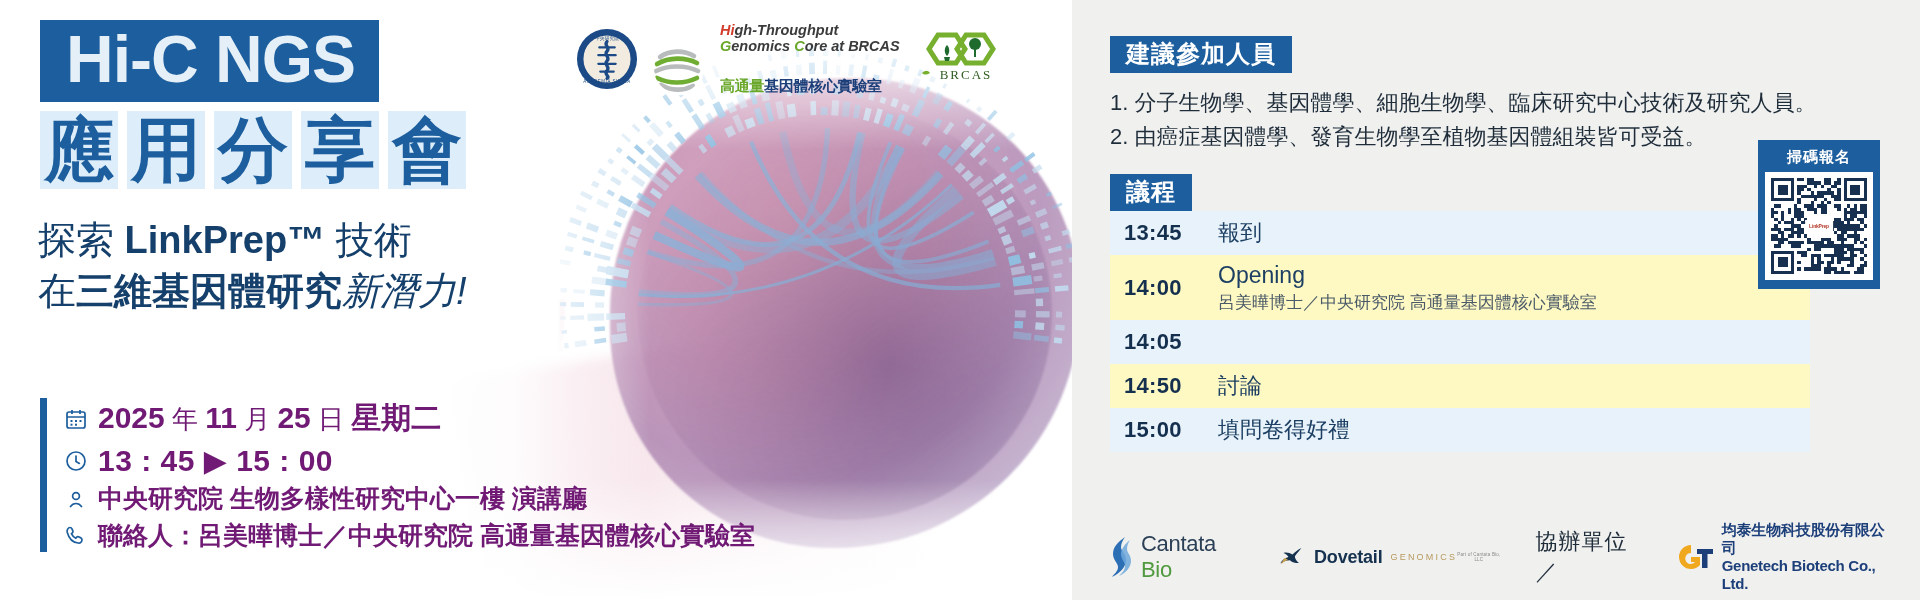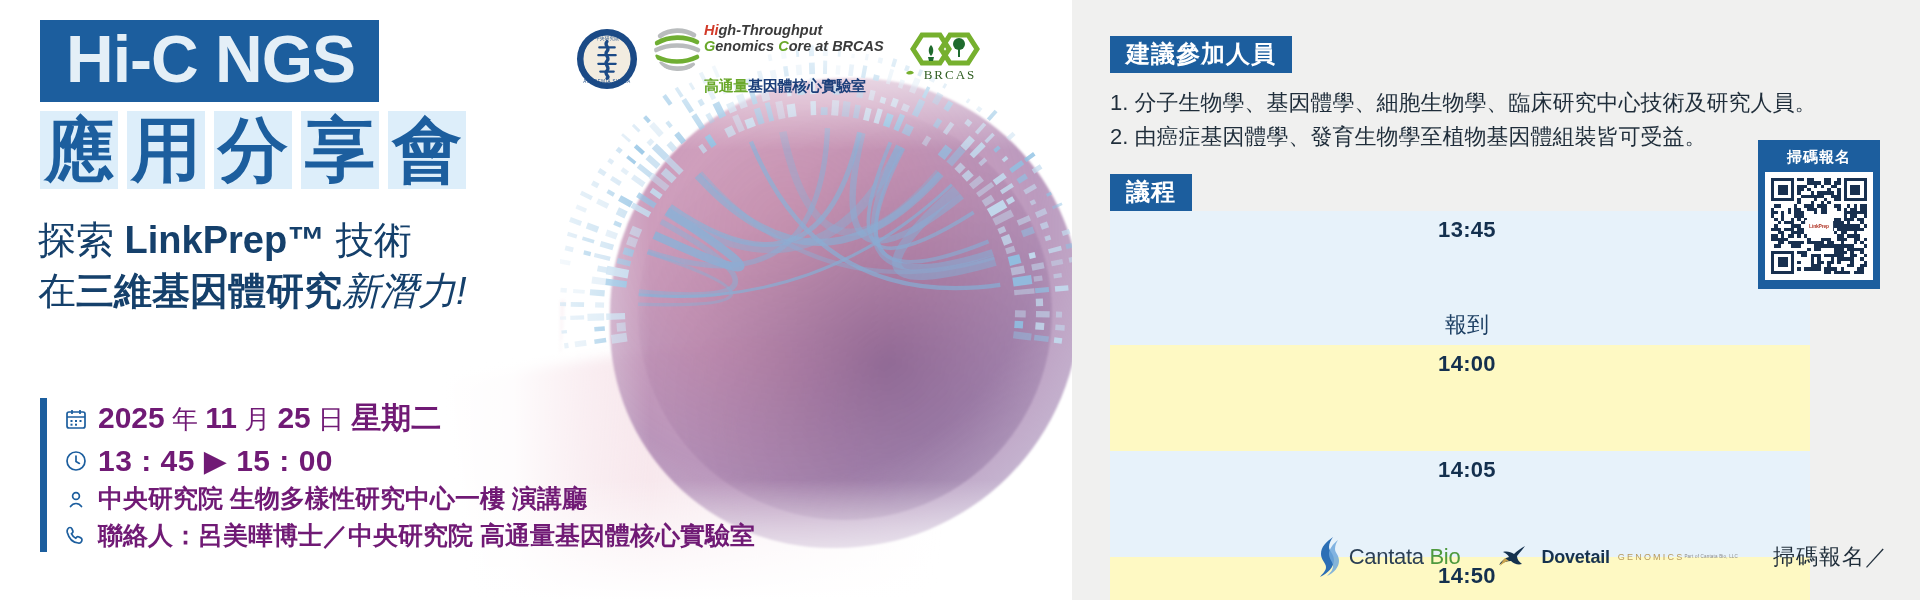--- a/index.html
+++ b/index.html
@@ -92,21 +92,21 @@
   .d-ico { width:24px; height:24px; flex:0 0 24px; color:#1c5e9e; }
   .d-ico svg { display:block; width:24px; height:24px; }
   .d-date { font-size:26px; }
   .d-date b { font-size:30px; font-weight:bold; }
   .d-time { font-size:30px; font-weight:bold; letter-spacing:.5px; }
   .d-small { font-size:25px; font-weight:bold; }
 
   
   .logos { position:absolute; left:576px; top:22px; display:flex; align-items:center; gap:14px; z-index:6; }
   .logo-as { width:62px; height:62px; flex:0 0 62px; }
-  .logo-htgc { display:flex; align-items:flex-start; gap:0; }
+  .logo-htgc { display:flex; align-items:flex-end; gap:16px; }
   .htgc-mark { width:52px; height:52px; flex:0 0 52px; }
   .htgc-txt { line-height:1.12; font-style:italic; font-weight:bold; }
   .htgc-l1 { font-size:14.5px; color:#3b3b3b; }
   .htgc-l1 em { color:#d23b2a; font-style:italic; }
   .htgc-l2 { font-size:14.5px; color:#3b3b3b; }
   .htgc-l2 em { color:#6aa82b; font-style:italic; }
   .htgc-l3 { font-size:15px; font-style:normal; letter-spacing:-.3px;margin-top:24px; }
   .htgc-l3 em { color:#6aa82b; font-style:normal; }
   .htgc-l3 i { color:#1c3f7a; font-style:normal; }
   .logo-brcas { width:92px; height:60px; flex:0 0 92px; }
@@ -119,21 +119,21 @@
   .chip {
     display:inline-block; background:#1c5e9e; color:#fff;
     font-size:24px; font-weight:bold; padding:5px 16px 7px; line-height:1.05;
     letter-spacing:1px;
   }
   .aud-list { margin-top:13px; }
   .aud-item { font-size:22px; color:#1f2d3a; line-height:1.52; white-space:nowrap; }
 
   .agenda-chip-row { margin-top:21px; }
   .agenda { margin-top:0; width:700px; background:#fff; }
-  .ag-row { display:flex; align-items:center; min-height:44px; padding:6px 0 6px 14px;flex-direction:column; }
+  .ag-row { display:flex; align-items:center; min-height:44px; padding:6px 0 6px 14px; }
   .ag-row.alt { background:#e7f2fa; }
   .ag-row.plain { background:#fef9c3; }
   .ag-time {
     flex:0 0 94px; font-size:22px; font-weight:bold; color:#14304e;
     letter-spacing:.3px;
   }
   .ag-body { flex:1 1 auto; min-width:0; }
   .ag-title { font-size:22px; color:#1c3f63; line-height:1.28; }
   .ag-title.big { font-size:23px; }
   .ag-sub { font-size:17px; color:#4b5a68; line-height:1.3; margin-top:1px; }
@@ -574,20 +574,24 @@
 
     <div class="agenda">
       <div class="ag-row alt">
         <div class="ag-time">13:45</div>
         <div class="ag-body">
           <div class="ag-title">報到</div>
         </div>
       </div>
       <div class="ag-row plain">
         <div class="ag-time">14:00</div>
+        <div class="ag-body">
+          <div class="ag-title big">Opening</div>
+          <div class="ag-sub">呂美曄博士／中央研究院 高通量基因體核心實驗室</div>
+        </div>
       </div>
       <div class="ag-row alt">
         <div class="ag-time">14:05</div>
       </div>
       <div class="ag-row plain">
         <div class="ag-time">14:50</div>
         <div class="ag-body">
           <div class="ag-title">討論</div>
         </div>
       </div>
@@ -1053,17 +1057,28 @@
       <div class="sp dovetail">
         <svg class="dove-mark" viewBox="0 0 46 26">
           <path d="M30 2c-4 2-8 5-11 8-3-2-7-3-11-2 3 1 5 3 6 5-4 1-8 4-10 8 4-3 8-4 12-4 3 3 7 4 11 3-3-2-5-5-5-8 3-4 6-7 8-10z" fill="#15324f"></path>
           <path d="M10 14c-2 2-4 5-5 8 3-3 6-5 9-5z" fill="#c8a14d"></path>
         </svg>
         <div class="dove-n">Dovetail</div>
         <div class="dove-g">GENOMICS</div>
         <div class="dove-p">Part of Cantata Bio, LLC</div>
       </div>
 
-      <div class="sp coorg">掃碼報名／</div>
-
+      <div class="sp coorg">協辦單位／</div>
+
+      <div class="sp genetech">
+        <svg class="gt-mark" viewBox="0 0 38 28">
+          <path d="M14 2a12 12 0 1 0 0 24 12 12 0 0 0 9-4v-8h-9v5h4a5.5 5.5 0 1 1-4-9z" fill="#f0a81e"></path>
+          <rect x="20" y="6" width="16" height="5" fill="#1c3f7a"></rect>
+          <rect x="25" y="6" width="5.5" height="19" fill="#1c3f7a"></rect>
+        </svg>
+        <div class="gt-txt">
+          <div class="gt-zh">均泰生物科技股份有限公司</div>
+          <div class="gt-en">Genetech Biotech Co., Ltd.</div>
+        </div>
+      </div>
     </div>
   </div>
 </div>
 
 </body></html>

